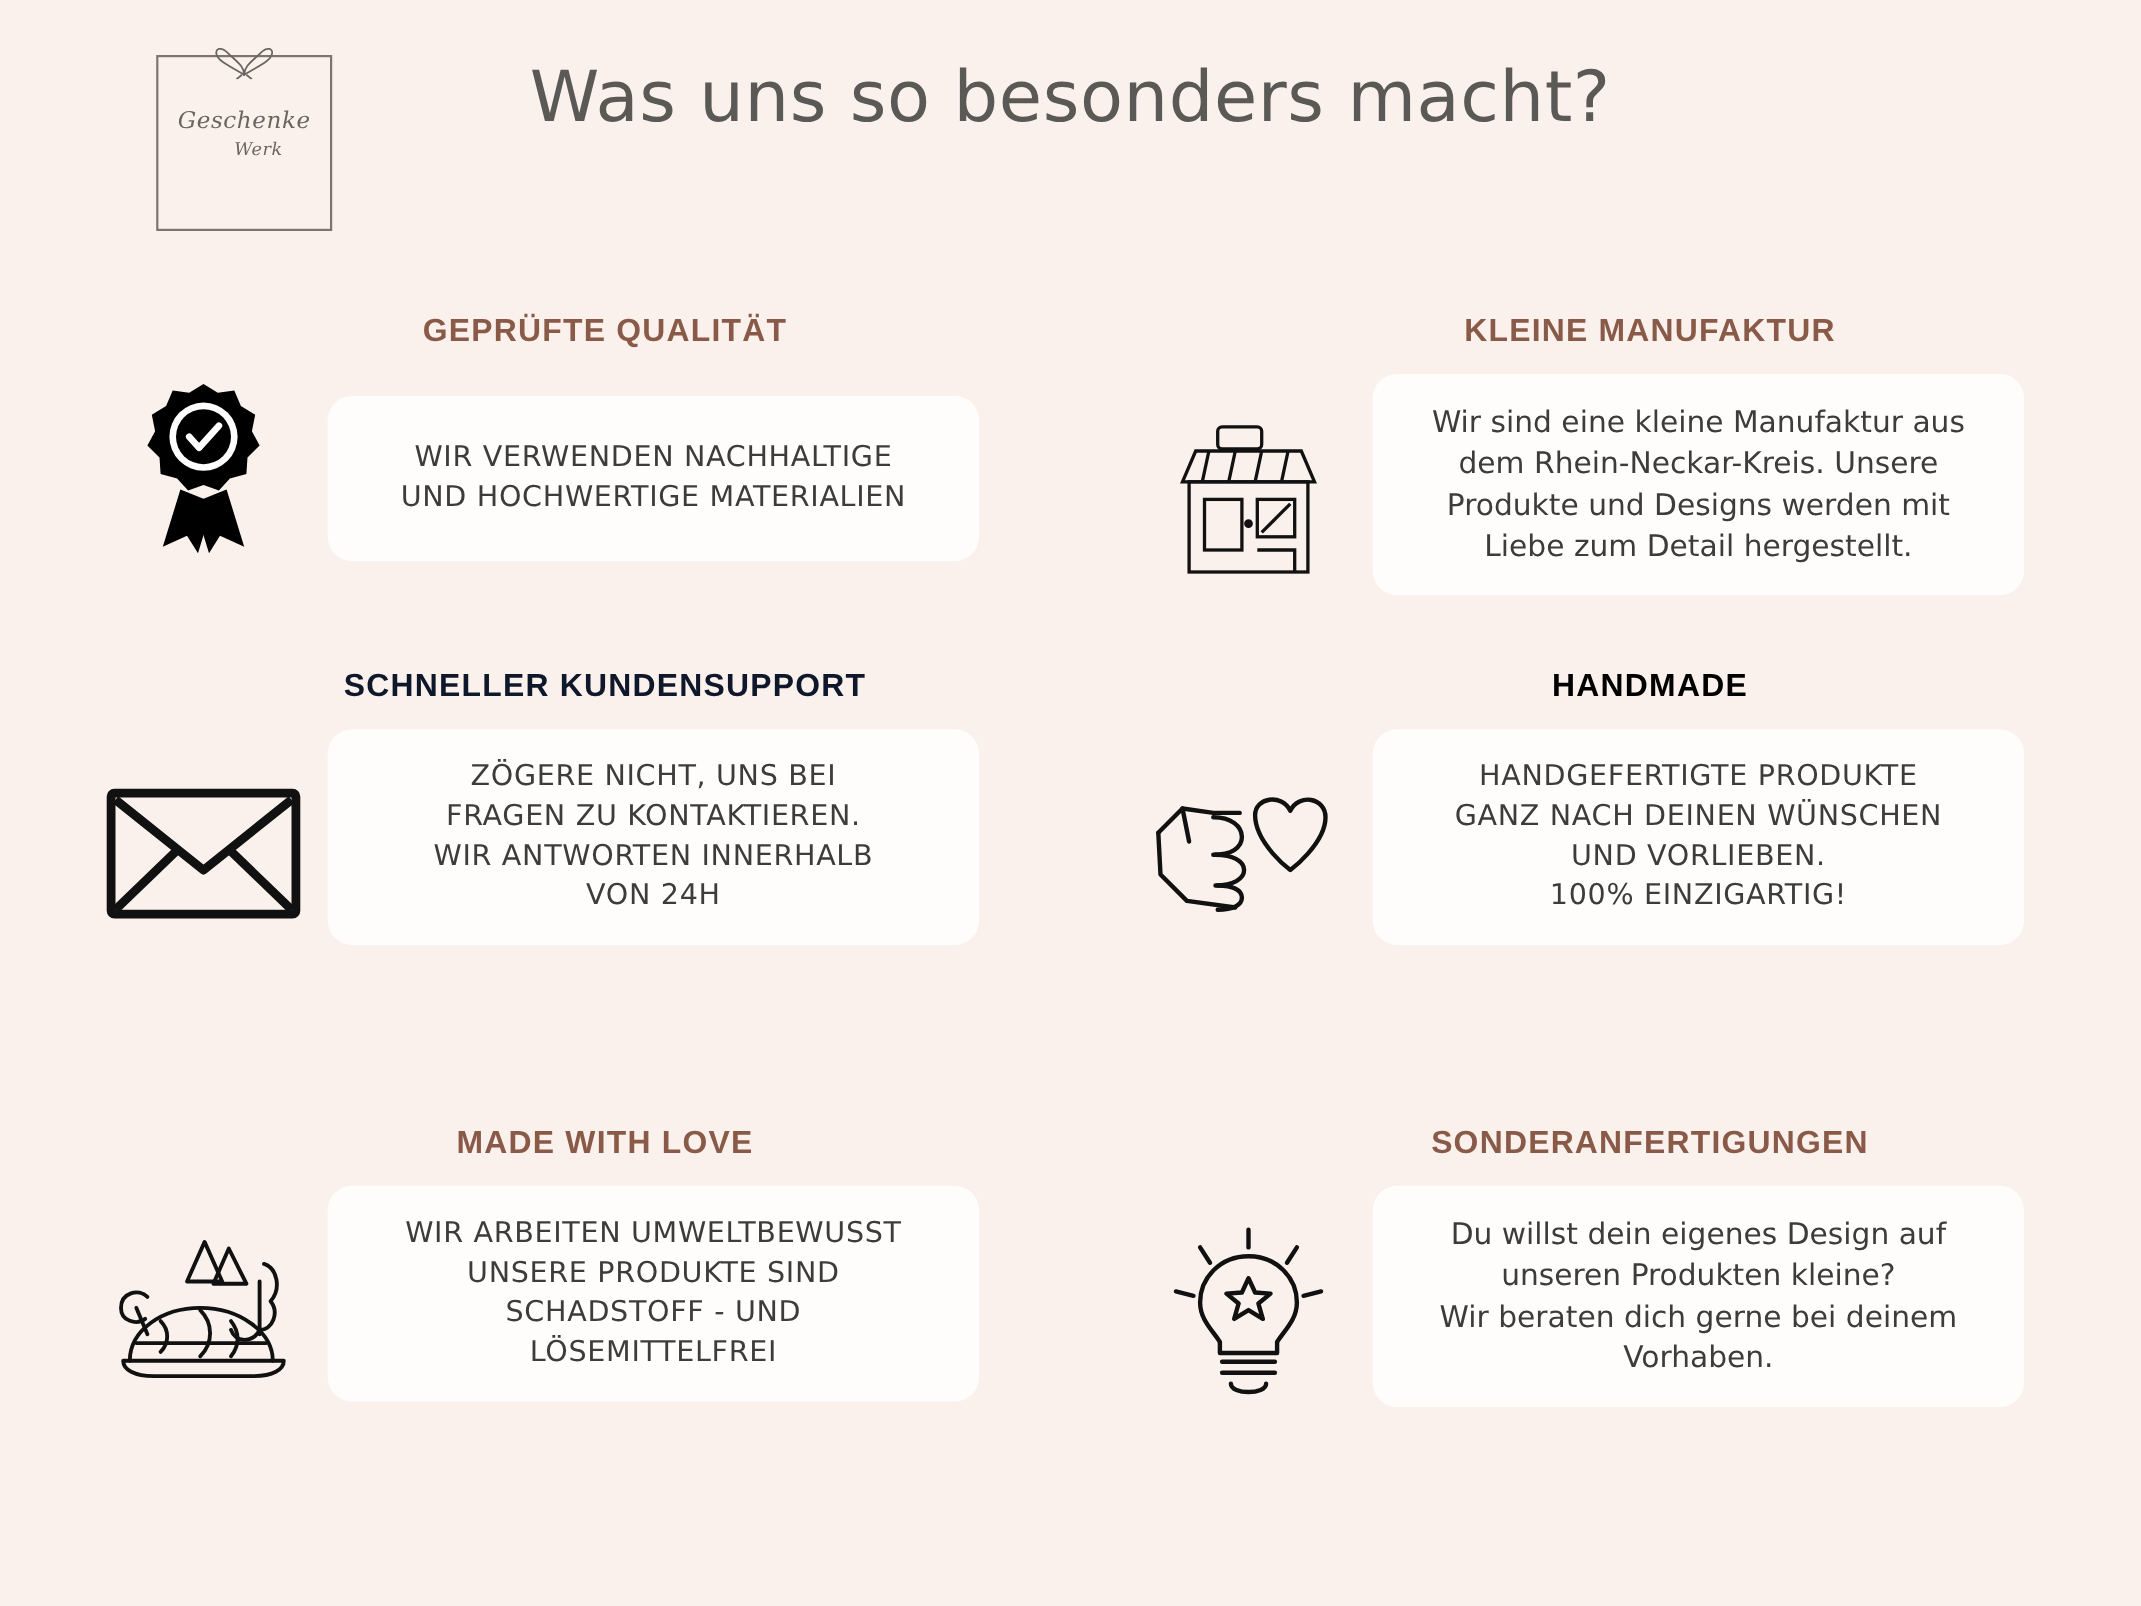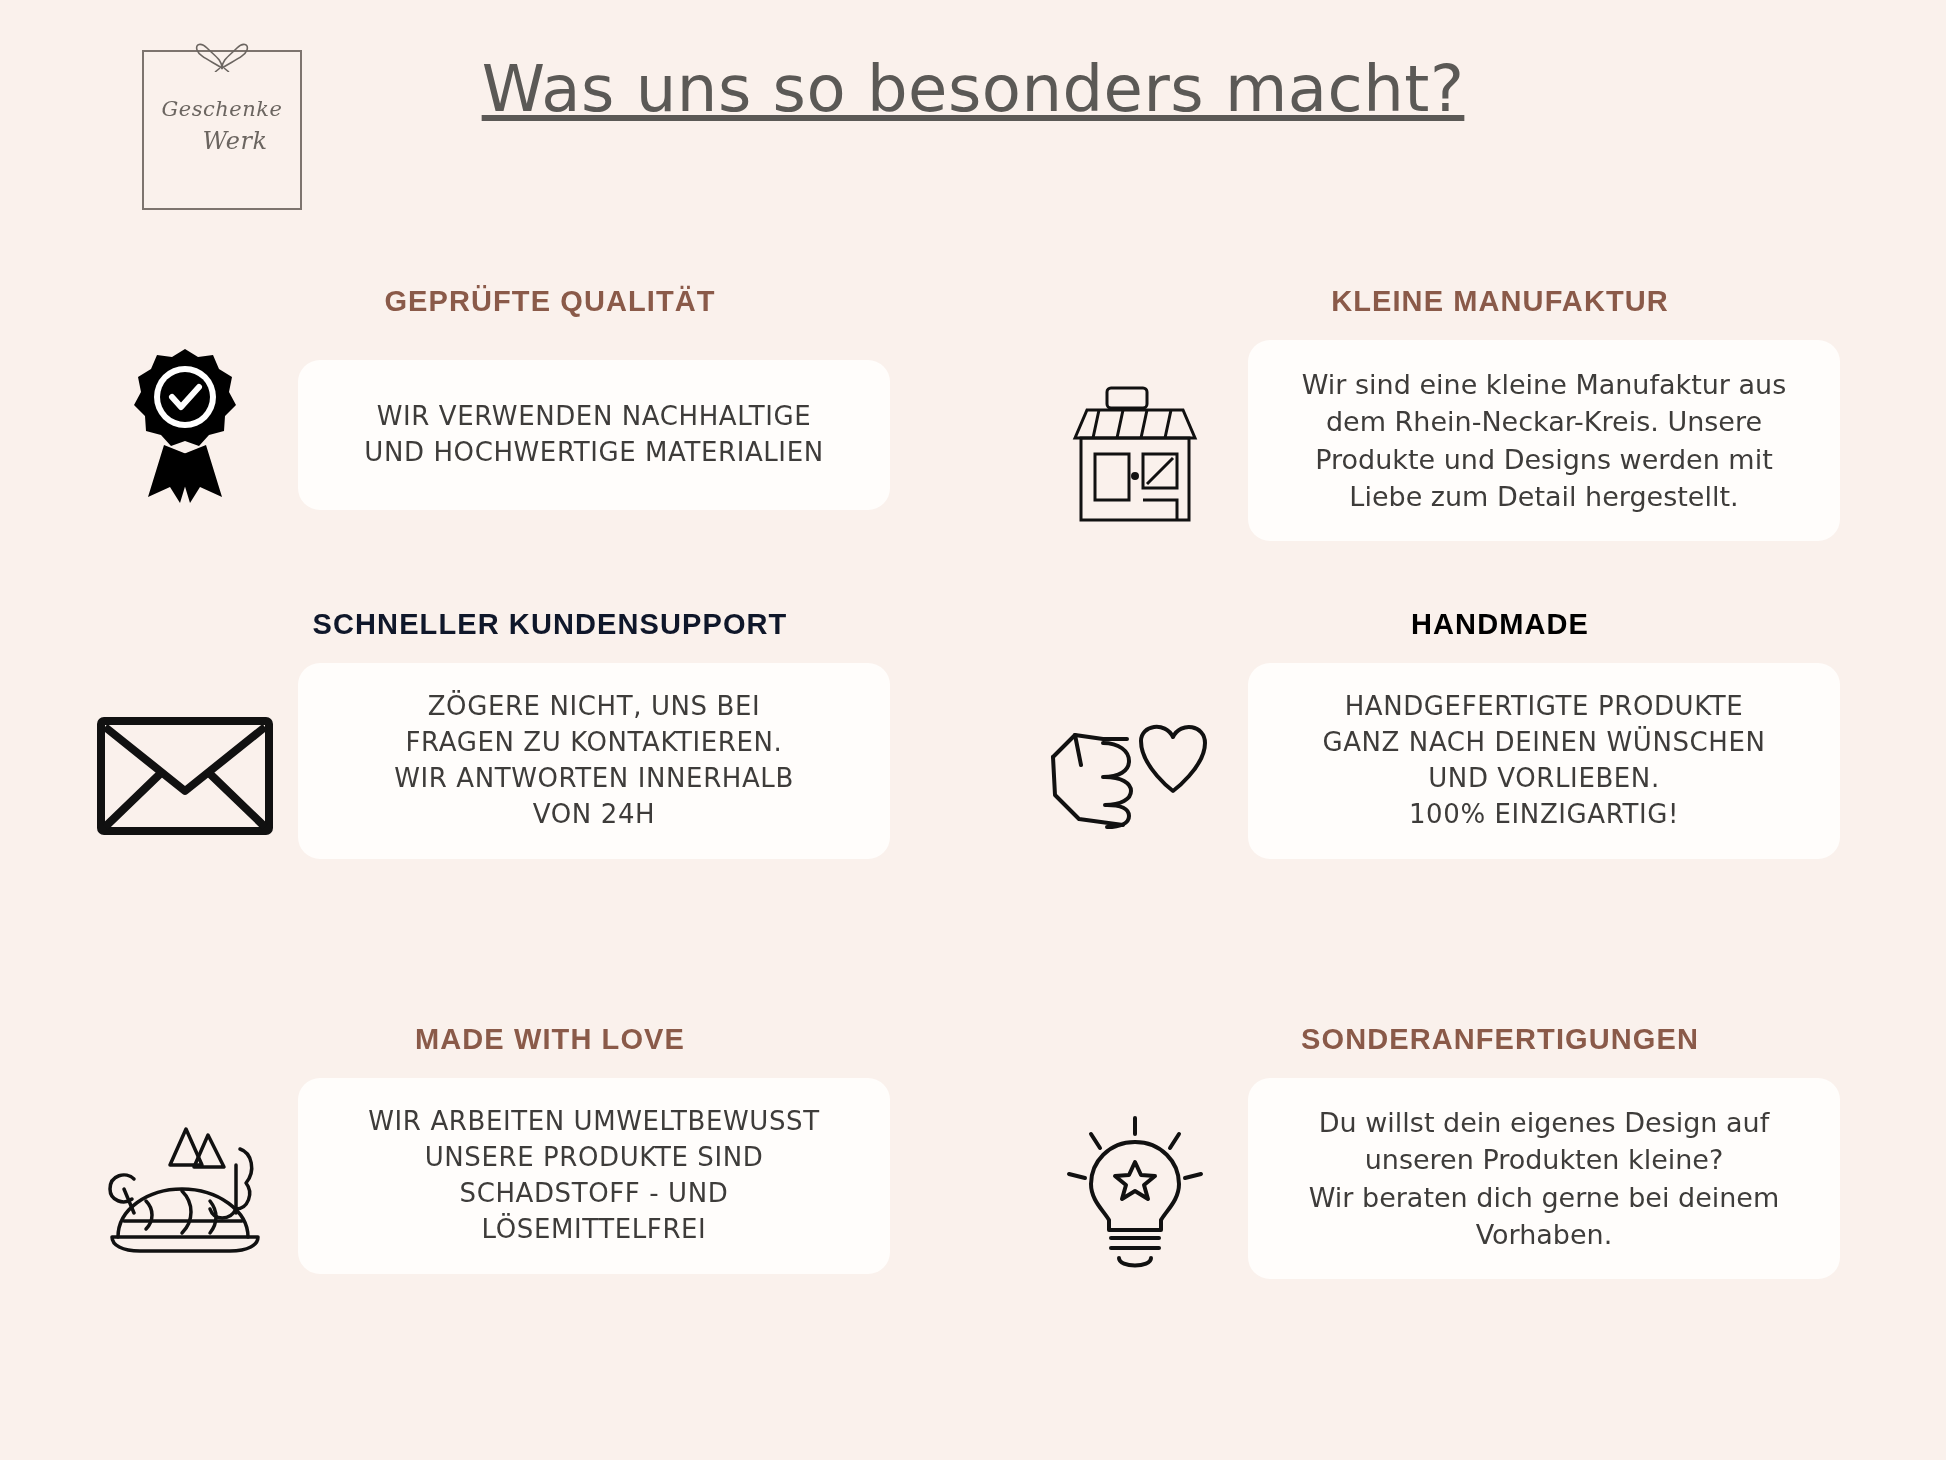--- a/index.html
+++ b/index.html
@@ -36,34 +36,33 @@
     position: absolute;
     left: 0; right: 0;
     top: 42px;
     text-align: center;
     font-family: "DejaVu Serif", serif;
     font-style: italic;
     color: #6b6560;
     line-height: 1.45;
   }
   .logo-text .l1 { font-size: 21px; letter-spacing: .5px; display:block; }
-  .logo-text .l2 { font-size: 24px; letter-spacing: .5px; display:block; padding-left: 26px; }
+  .logo-text .l2 { font-size: 16px; letter-spacing: .5px; display:block; padding-left: 26px; }
 
   
   .heading {
     position: absolute;
     left: 0; right: 0;
     top: 52px;
     text-align: center;
     font-size: 64px;
     font-weight: 400;
     color: #5b5956;
     letter-spacing: 0.5px;
     font-family: "DejaVu Sans", sans-serif;
-    text-decoration: underline;
   }
 
   
   .feature {
     position: absolute;
     width: 800px;
   }
   .col-left  { left: 90px; }
   .col-right { left: 1040px; }
   .row-1 { top: 285px; }

